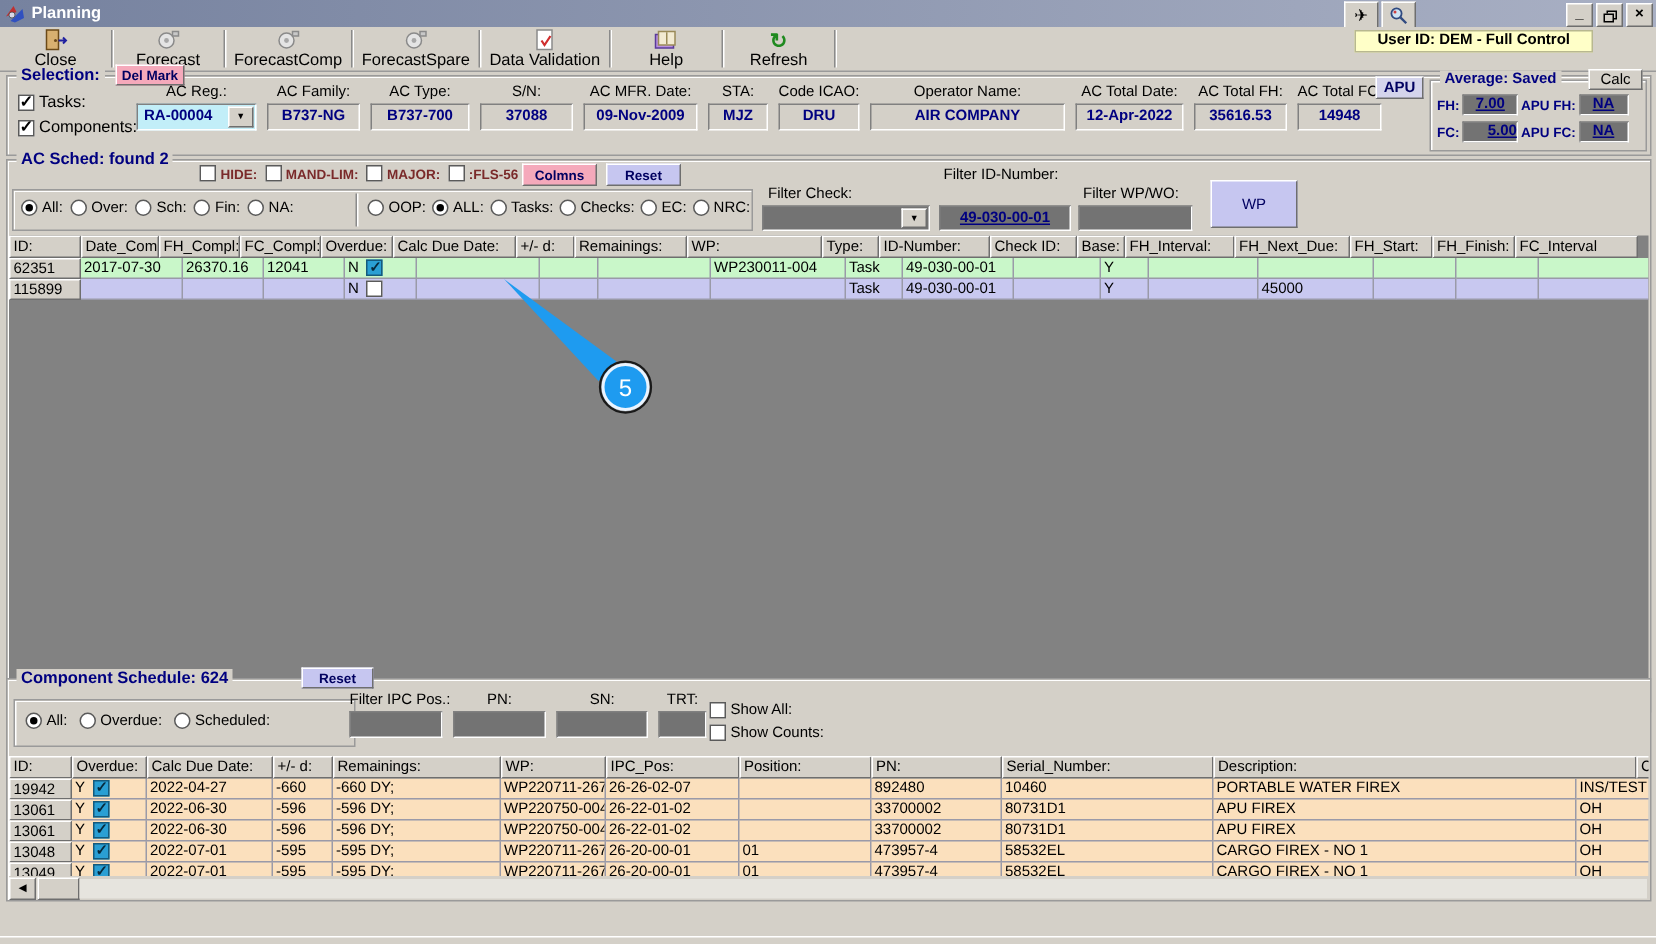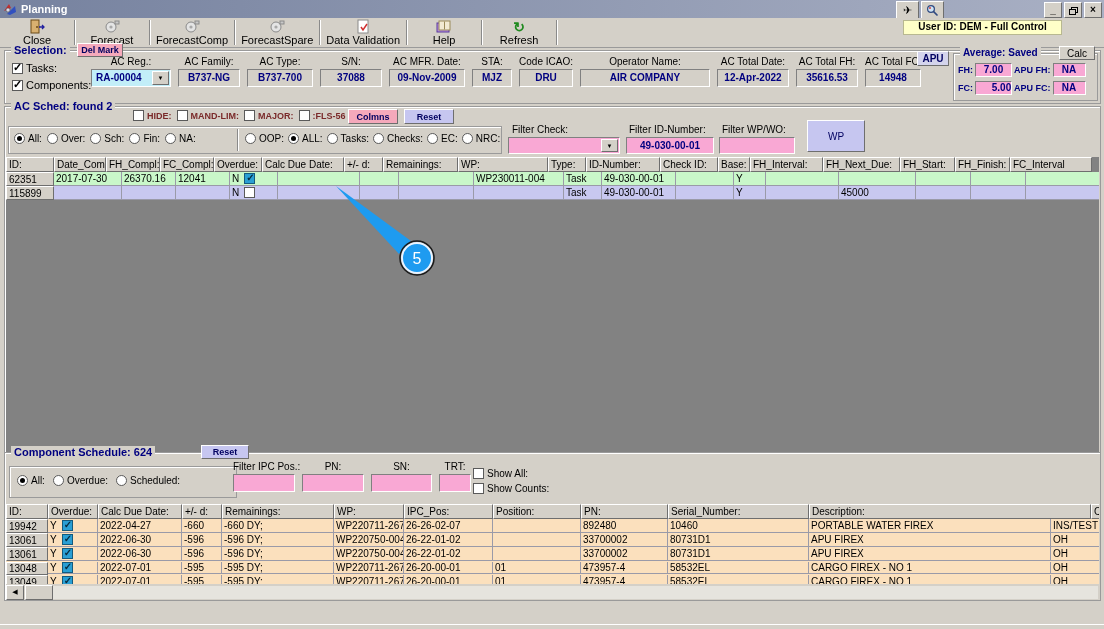--- a/index.html
+++ b/index.html
@@ -49,21 +49,21 @@
   .vert{display:flex;flex-direction:column;gap:4px;}
   .horiz{display:flex;flex-direction:row;align-items:center;}
   
   .fields{position:absolute;display:flex;align-items:flex-end;}
   .sel-field{margin-right:7px;flex:none;}
   .sel-label{font-size:10px;text-align:center;height:13px;white-space:nowrap;overflow:visible;}
   .sel-value{height:18px;line-height:16px;text-align:center;font-weight:bold;color:#000080;font-size:10px;
              border:1px solid;border-color:#808080 #ffffff #ffffff #808080;background:#d4d0c8;
              box-sizing:border-box;display:flex;align-items:center;justify-content:center;position:relative;white-space:nowrap;}
   .sel-value.comboval{background:#c2eef8;justify-content:flex-start;padding-left:4px;}
-  .sel-value.whitein{background:#f9a8d4;}
+  .sel-value.whitein{background:#737373;text-decoration:underline;}
   .combo-btn{position:absolute;right:1px;top:1px;bottom:1px;width:15px;background:#d4d0c8;
              border:1px solid;border-color:#fff #6e6e6e #6e6e6e #fff;display:flex;align-items:center;
              justify-content:center;font-size:6px;color:#000;}
   
   .table{position:absolute;overflow:hidden;}
   .trow{display:flex;height:14px;flex:none;}
   .trow.thead{height:15px;}
   .tcell{flex:none;box-sizing:border-box;font-size:10px;padding:0 2px;border-right:1px solid #9a9aa8;
          border-bottom:1px solid #9a9aa8;white-space:nowrap;overflow:hidden;display:flex;align-items:center;}
   .th{background:#d4d0c8;border:1px solid;border-color:#ffffff #6e6e6e #6e6e6e #ffffff;}
@@ -380,21 +380,21 @@
             <span class="rad-label">NRC:</span>
           </span>
         </div>
     </div>
 
     <span class="flabel" style="position:absolute;left:507px;top:17px;">Filter Check:</span>
     <div class="sel-value whitein" style="position:absolute;left:503px;top:30px;width:112px;height:17px;justify-content:flex-start;padding-left:3px;">
       <span></span>
       <span class="combo-btn">▼</span>
     </div>
-    <span class="flabel" style="position:absolute;left:624px;top:17px;">Filter ID-Number:</span>
+    <span class="flabel" style="position:absolute;left:624px;top:4px;">Filter ID-Number:</span>
     <div class="sel-value whitein" style="position:absolute;left:621px;top:30px;width:88px;height:17px;">49-030-00-01</div>
     <span class="flabel" style="position:absolute;left:717px;top:17px;">Filter WP/WO:</span>
     <div class="sel-value whitein" style="position:absolute;left:714px;top:30px;width:76px;height:17px;"></div>
     <div class="btn lavbtn" style="position:absolute;left:802px;top:13px;width:58px;height:32px;font-size:10px;">WP</div>
 
     <div class="table" style="left:1px;top:50px;width:1093px;height:301px;background:#828282;">
         <div class="trow thead">
           <div class="tcell th" style="width: 48px;">ID:</div>
           <div class="tcell th" style="width: 52px;">Date_Compl:</div>
           <div class="tcell th" style="width: 54px;">FH_Compl:</div>
@@ -590,21 +590,21 @@
           <div class="tcell" style="width: 40px;">-596</div>
           <div class="tcell" style="width: 112px;">-596 DY;</div>
           <div class="tcell" style="width: 70px;">WP220750-004</div>
           <div class="tcell" style="width: 89px;">26-22-01-02</div>
           <div class="tcell" style="width: 88px;"></div>
           <div class="tcell" style="width: 87px;">33700002</div>
           <div class="tcell" style="width: 141px;">80731D1</div>
           <div class="tcell" style="width: 242px;">APU FIREX</div>
           <div class="tcell" style="width: 59px;">OH</div>
         </div>
-        <div class="trow" style="background: rgb(251, 224, 189); align-items: center;">
+        <div class="trow" style="background: rgb(251, 224, 189);">
           <div class="tcell idcell" style="width: 42px;">13048</div>
           <div class="tcell" style="width: 50px;">
             <span class="ovtext">Y</span>
             <span class="cb sm tealchk"></span>
           </div>
           <div class="tcell" style="width: 84px;">2022-07-01</div>
           <div class="tcell" style="width: 40px;">-595</div>
           <div class="tcell" style="width: 112px;">-595 DY;</div>
           <div class="tcell" style="width: 70px;">WP220711-267</div>
           <div class="tcell" style="width: 89px;">26-20-00-01</div>

